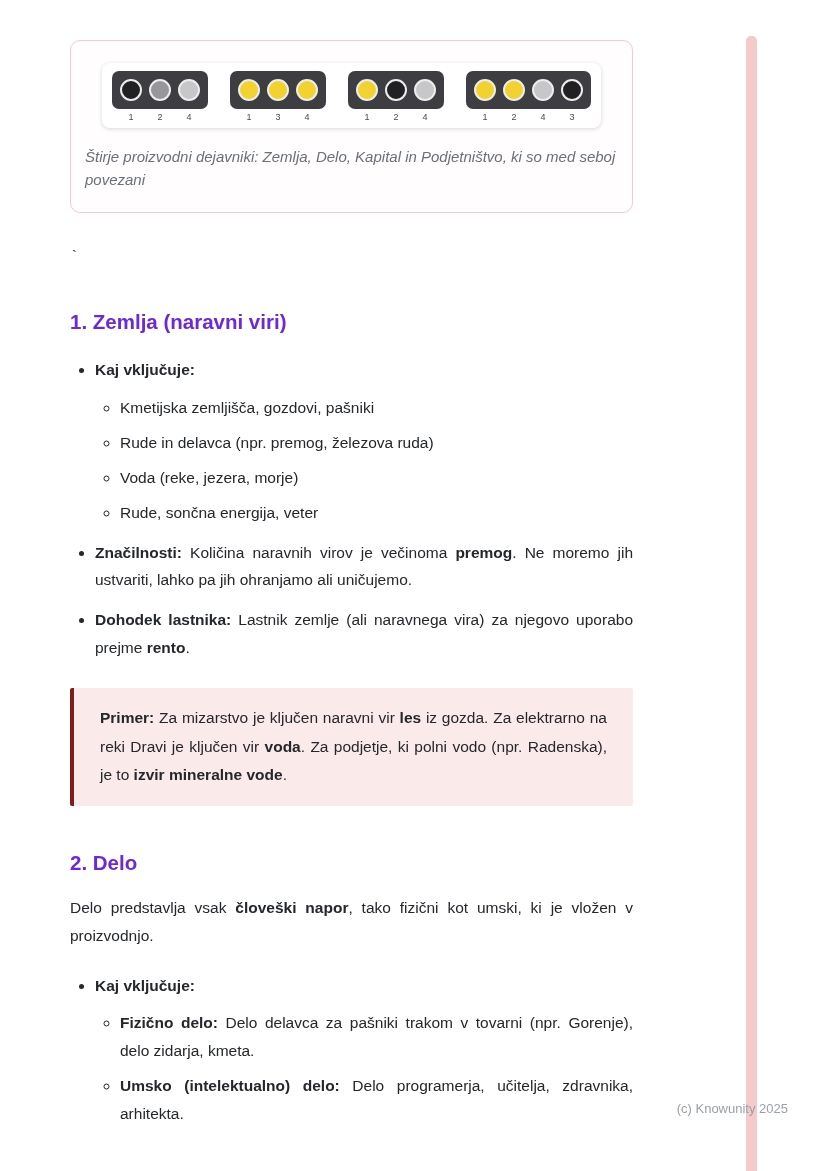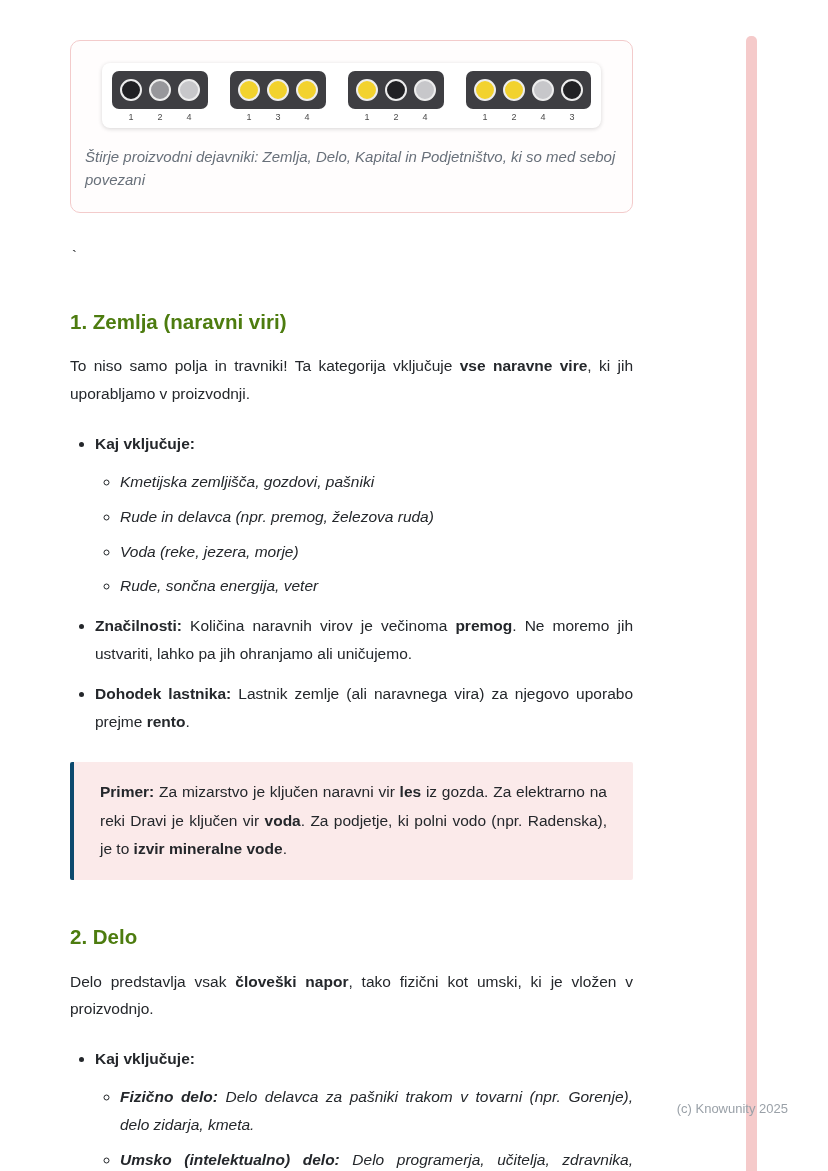--- a/index.html
+++ b/index.html
@@ -16,29 +16,29 @@
   .chips-card{background:#ffffff;border-radius:8px;box-shadow:0 1px 4px rgba(0,0,0,.16);padding:8px 10px 6px;display:flex;gap:22px;width:fit-content;margin:0 auto;align-items:flex-start;}
   .chip-wrap{display:flex;flex-direction:column;align-items:center;}
   .chip{background:#3e3e42;border-radius:7px;padding:8px;display:flex;gap:7px;}
   .dot{width:22px;height:22px;border-radius:50%;border:2px solid #ededed;box-sizing:border-box;display:inline-block;}
   .chip-nums{display:flex;gap:7px;padding:3px 8px 0;}
   .chip-nums span{width:22px;text-align:center;font-size:9px;color:#4a4a4a;}
   figcaption{font-style:italic;color:#68707a;font-size:15px;line-height:1.55;max-width:540px;margin:17px auto 0;}
 
   .stray{margin:34px 0 0 2px;font-size:15px;color:#24272b;height:18px;}
 
-  h2.heading{color:#4d7c0f;font-size:20.5px;font-weight:700;margin:44px 0 0;line-height:1.25;}
+  h2.heading{color:#6d28d9;font-size:20.5px;font-weight:700;margin:44px 0 0;line-height:1.25;}
   p.para{font-size:15.5px;line-height:1.8;text-align:justify;margin:18px 0 0;}
 
   ul.l1{list-style-type:disc;margin:22px 0 0;padding-left:25px;}
   ul.l1>li{font-size:15.5px;line-height:1.8;text-align:justify;margin-bottom:12px;}
   ul.l2{list-style-type:circle;margin:10px 0 0;padding-left:25px;}
-  ul.l2>li{font-size:15.5px;line-height:1.8;text-align:justify;margin-bottom:7px;font-style:italic;}
+  ul.l2>li{font-size:15.5px;line-height:1.8;text-align:justify;margin-bottom:7px;}
 
-  .callout{background:#fbeaea;border-left:4px solid #0c4a6e;border-radius:2px;margin-top:26px;padding:16px 26px;}
+  .callout{background:#fbeaea;border-left:4px solid #7f1d1d;border-radius:2px;margin-top:26px;padding:16px 26px;}
   .callout p{margin:0;font-size:15.5px;line-height:1.85;text-align:justify;}
 
   b{font-weight:700;}
 
   .footer{position:absolute;right:40px;bottom:55px;font-size:13px;color:#9aa1a8;z-index:5;}
 </style>
 </head>
 <body>
 
 <div class="page">
@@ -99,21 +99,20 @@
             </div>
           </div>
         </div>
       <figcaption>Štirje proizvodni dejavniki: Zemlja, Delo, Kapital in Podjetništvo, ki so med seboj povezani</figcaption>
     </figure>
 
     <div class="stray">`</div>
 
     <section>
       <h2 class="heading">1. Zemlja (naravni viri)</h2>
-      <p class="para"><span>To niso samo polja in travniki! Ta kategorija vključuje </span><b>vse naravne vire</b><span>, ki jih uporabljamo v proizvodnji.</span></p>
       <ul class="l1">
         <li>
           <span><b>Kaj vključuje:</b></span>
           <ul class="l2">
             <li><span>Kmetijska zemljišča, gozdovi, pašniki</span></li>
             <li><span>Rude in delavca (npr. premog, železova ruda)</span></li>
             <li><span>Voda (reke, jezera, morje)</span></li>
             <li><span>Rude, sončna energija, veter</span></li>
           </ul>
         </li>

